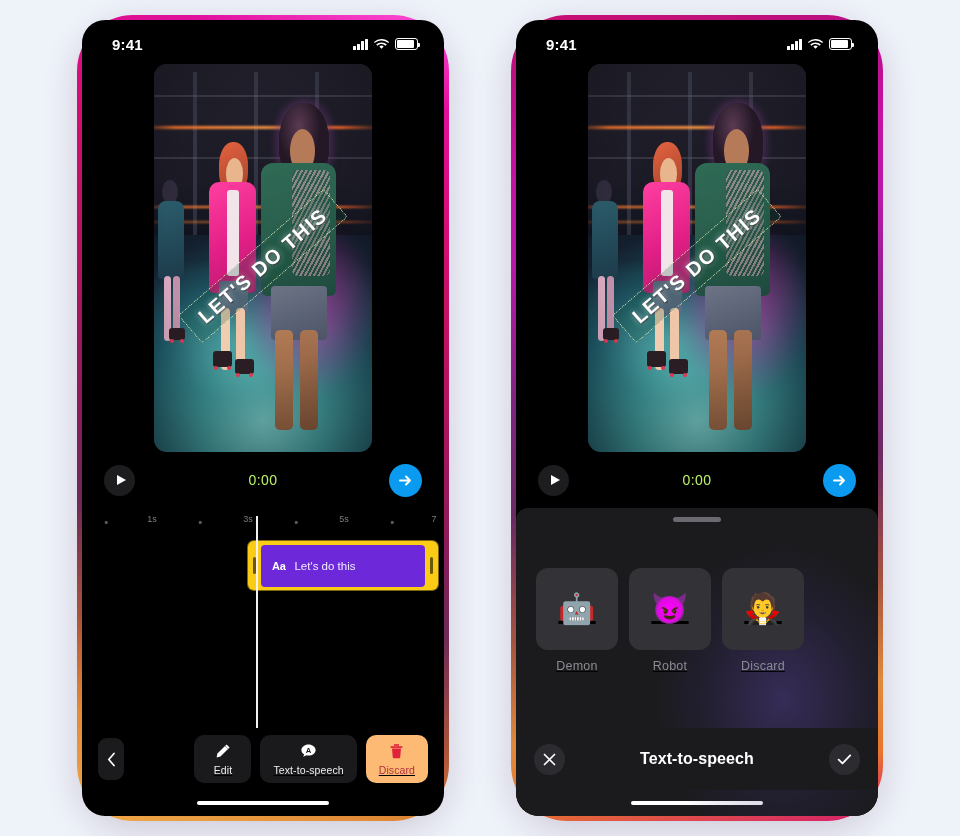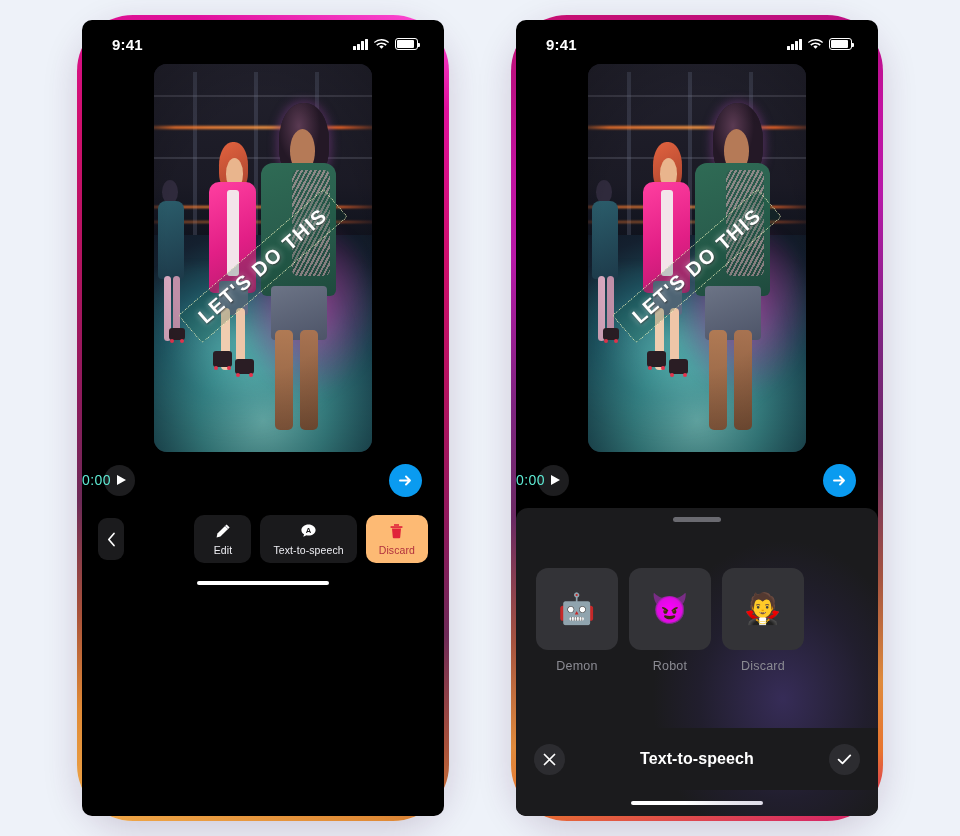--- a/index.html
+++ b/index.html
@@ -54,25 +54,26 @@
         #a55340 72%,
         #df8a3c 84%,
         #e8742f 92%,
         #d41b6e 100%);
   }
 
   .screen {
     position: relative;
     width: 100%;
     height: 100%;
-    border-radius: 10px;
+    border-radius: 23px;
     background: #000;
     overflow: hidden;
     display: flex;
     flex-direction: column;
+    text-decoration: underline;
   }
 
   
   .statusbar {
     height: 40px;
     flex: 0 0 auto;
     display: flex;
     align-items: center;
     justify-content: space-between;
     padding: 8px 26px 0 30px;
@@ -268,22 +269,22 @@
   .round-btn .tri {
     width: 0; height: 0;
     border-left: 9px solid #fff;
     border-top: 5.5px solid transparent;
     border-bottom: 5.5px solid transparent;
     margin-left: 3px;
   }
   .timecode {
     position: absolute;
     left: 0; right: 0;
-    text-align: left;
-    color: #5eead4;
+    text-align: center;
+    color: #bef264;
     font-size: 14px;
     letter-spacing: .4px;
     pointer-events: none;
   }
   .next-btn {
     margin-left: auto;
     width: 33px; height: 33px;
     border-radius: 50%;
     background: #0a9bf0;
     display: flex; align-items: center; justify-content: center;
@@ -624,20 +625,45 @@
           <span class="tri"></span>
         </button>
         <div class="timecode">0:00</div>
         <button class="next-btn">
           <svg width="17" height="17" viewBox="0 0 17 17">
               <path d="M3 8.5h10M9 4.5l4 4-4 4" stroke="#fff" stroke-width="1.9" fill="none" stroke-linecap="round" stroke-linejoin="round"></path>
             </svg>
         </button>
       </div>
 
+      <div class="timeline">
+        <div class="ruler">
+          <div class="dot" style="left:24px"></div>
+          <div class="tick" style="left:70px">1s</div>
+          <div class="dot" style="left:118px"></div>
+          <div class="tick" style="left:166px">3s</div>
+          <div class="dot" style="left:214px"></div>
+          <div class="tick" style="left:262px">5s</div>
+          <div class="dot" style="left:310px"></div>
+          <div class="tick" style="left:352px">7</div>
+        </div>
+        <div class="playhead"></div>
+        <div class="clip">
+          <div class="handle">
+              <i></i>
+            </div>
+          <div class="body">
+            <span class="aa">Aa</span>
+            <span class="label">Let's do this</span>
+          </div>
+          <div class="handle">
+              <i></i>
+            </div>
+        </div>
+      </div>
 
       <div class="actionbar">
         <button class="back-btn">
           <svg width="9" height="15" viewBox="0 0 9 15">
               <path d="M7 1.5 1.8 7.5 7 13.5" stroke="#fff" stroke-width="1.7" fill="none" stroke-linecap="round" stroke-linejoin="round"></path>
             </svg>
         </button>
         <div class="action-group">
           <button class="action">
             <span class="ico">

